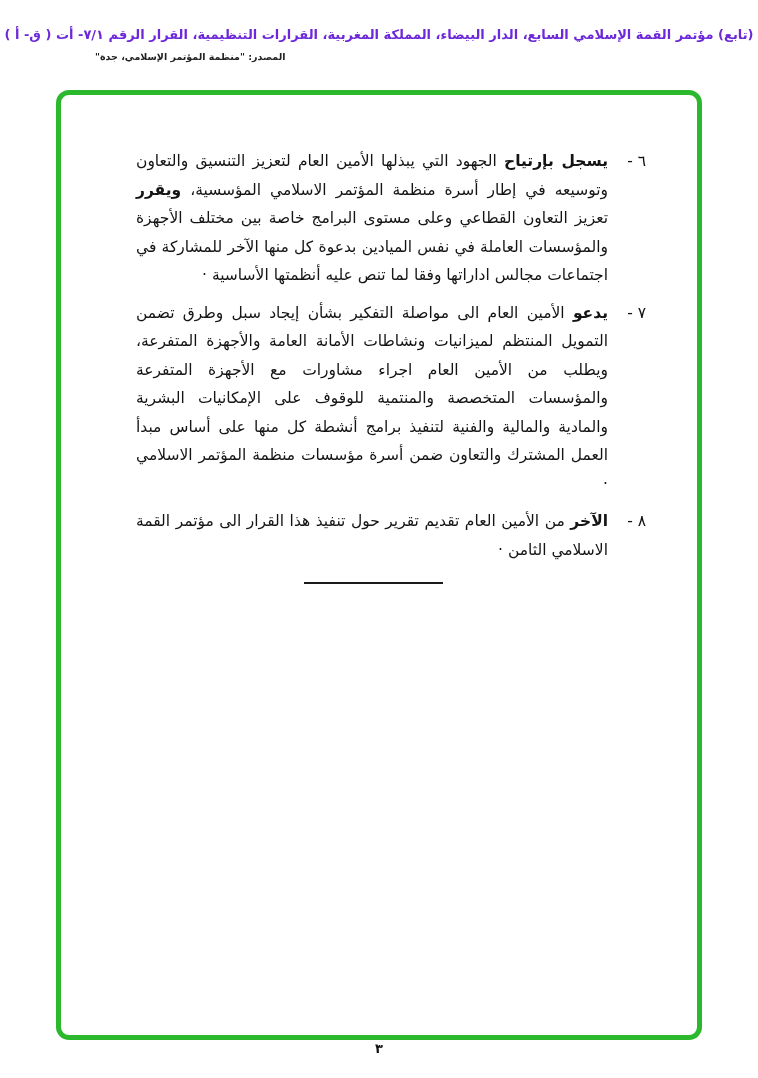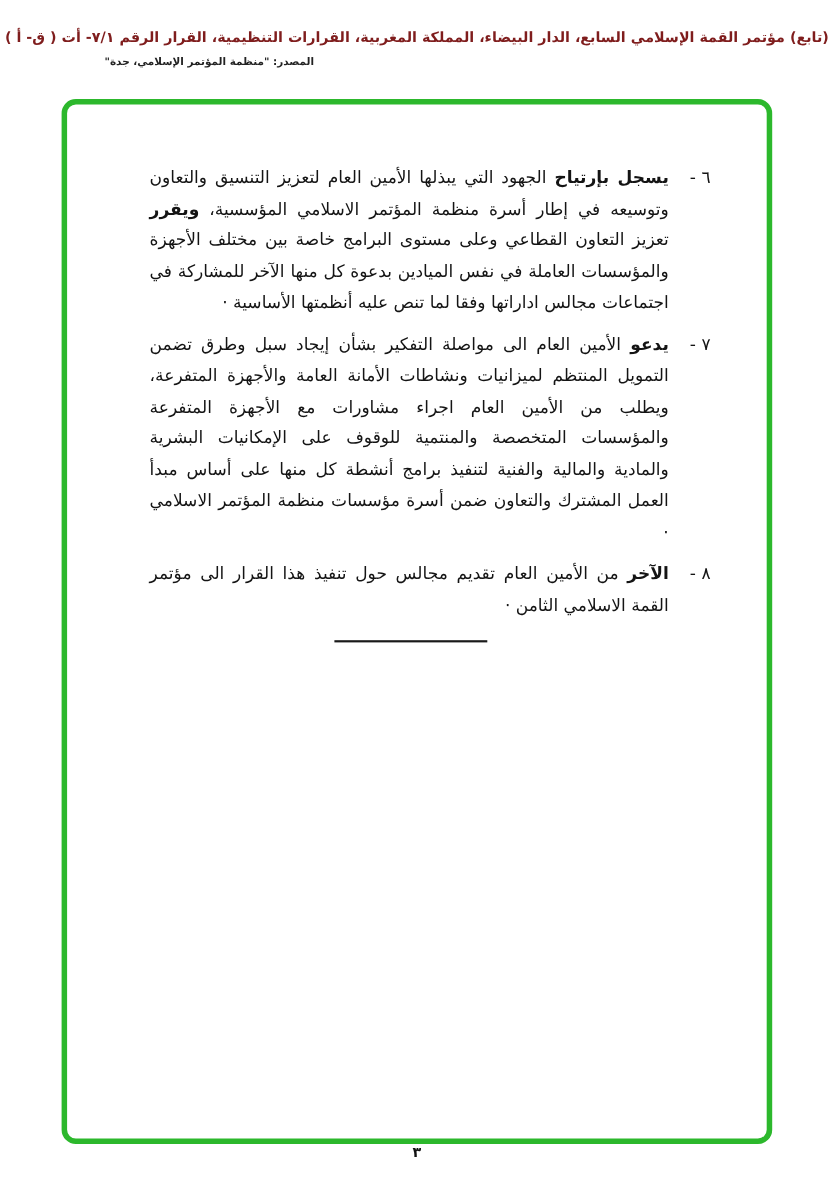--- a/index.html
+++ b/index.html
@@ -16,21 +16,21 @@
 
   .header-line1 {
     position: absolute;
     top: 27px;
     left: 0;
     right: 0;
     text-align: center;
     direction: rtl;
     font-size: 13px;
     font-weight: bold;
-    color: #7f1d1d;
+    color: #6d28d9;
     white-space: nowrap;
   }
   .header-line2 {
     position: absolute;
     top: 51px;
     left: 95px;
     direction: rtl;
     font-size: 9.5px;
     font-weight: bold;
     color: #222;
@@ -111,21 +111,21 @@
       <div class="para-text"><span class="b">يسجل بإرتياح</span><span> الجهود التي يبذلها الأمين العام لتعزيز التنسيق والتعاون وتوسيعه في إطار أسرة منظمة المؤتمر الاسلامي المؤسسية، </span><span class="b">ويقرر</span><span> تعزيز التعاون القطاعي وعلى مستوى البرامج خاصة بين مختلف الأجهزة والمؤسسات العاملة في نفس الميادين بدعوة كل منها الآخر للمشاركة في اجتماعات مجالس اداراتها وفقا لما تنص عليه أنظمتها الأساسية ·</span></div>
     </div>
 
     <div class="para">
       <div class="para-num">٧ -</div>
       <div class="para-text"><span class="b">يدعو</span><span> الأمين العام الى مواصلة التفكير بشأن إيجاد سبل وطرق تضمن التمويل المنتظم لميزانيات ونشاطات الأمانة العامة والأجهزة المتفرعة، ويطلب من الأمين العام اجراء مشاورات مع الأجهزة المتفرعة والمؤسسات المتخصصة والمنتمية للوقوف على الإمكانيات البشرية والمادية والمالية والفنية لتنفيذ برامج أنشطة كل منها على أساس مبدأ العمل المشترك والتعاون ضمن أسرة مؤسسات منظمة المؤتمر الاسلامي ·</span></div>
     </div>
 
     <div class="para">
       <div class="para-num">٨ -</div>
-      <div class="para-text"><span class="b">الآخر</span><span> من الأمين العام تقديم مجالس حول تنفيذ هذا القرار الى مؤتمر القمة الاسلامي الثامن ·</span></div>
+      <div class="para-text"><span class="b">الآخر</span><span> من الأمين العام تقديم تقرير حول تنفيذ هذا القرار الى مؤتمر القمة الاسلامي الثامن ·</span></div>
     </div>
 
     <div class="divider"></div>
 
   </div>
 
   <div class="page-number">٣</div>
 
 </div>
 

